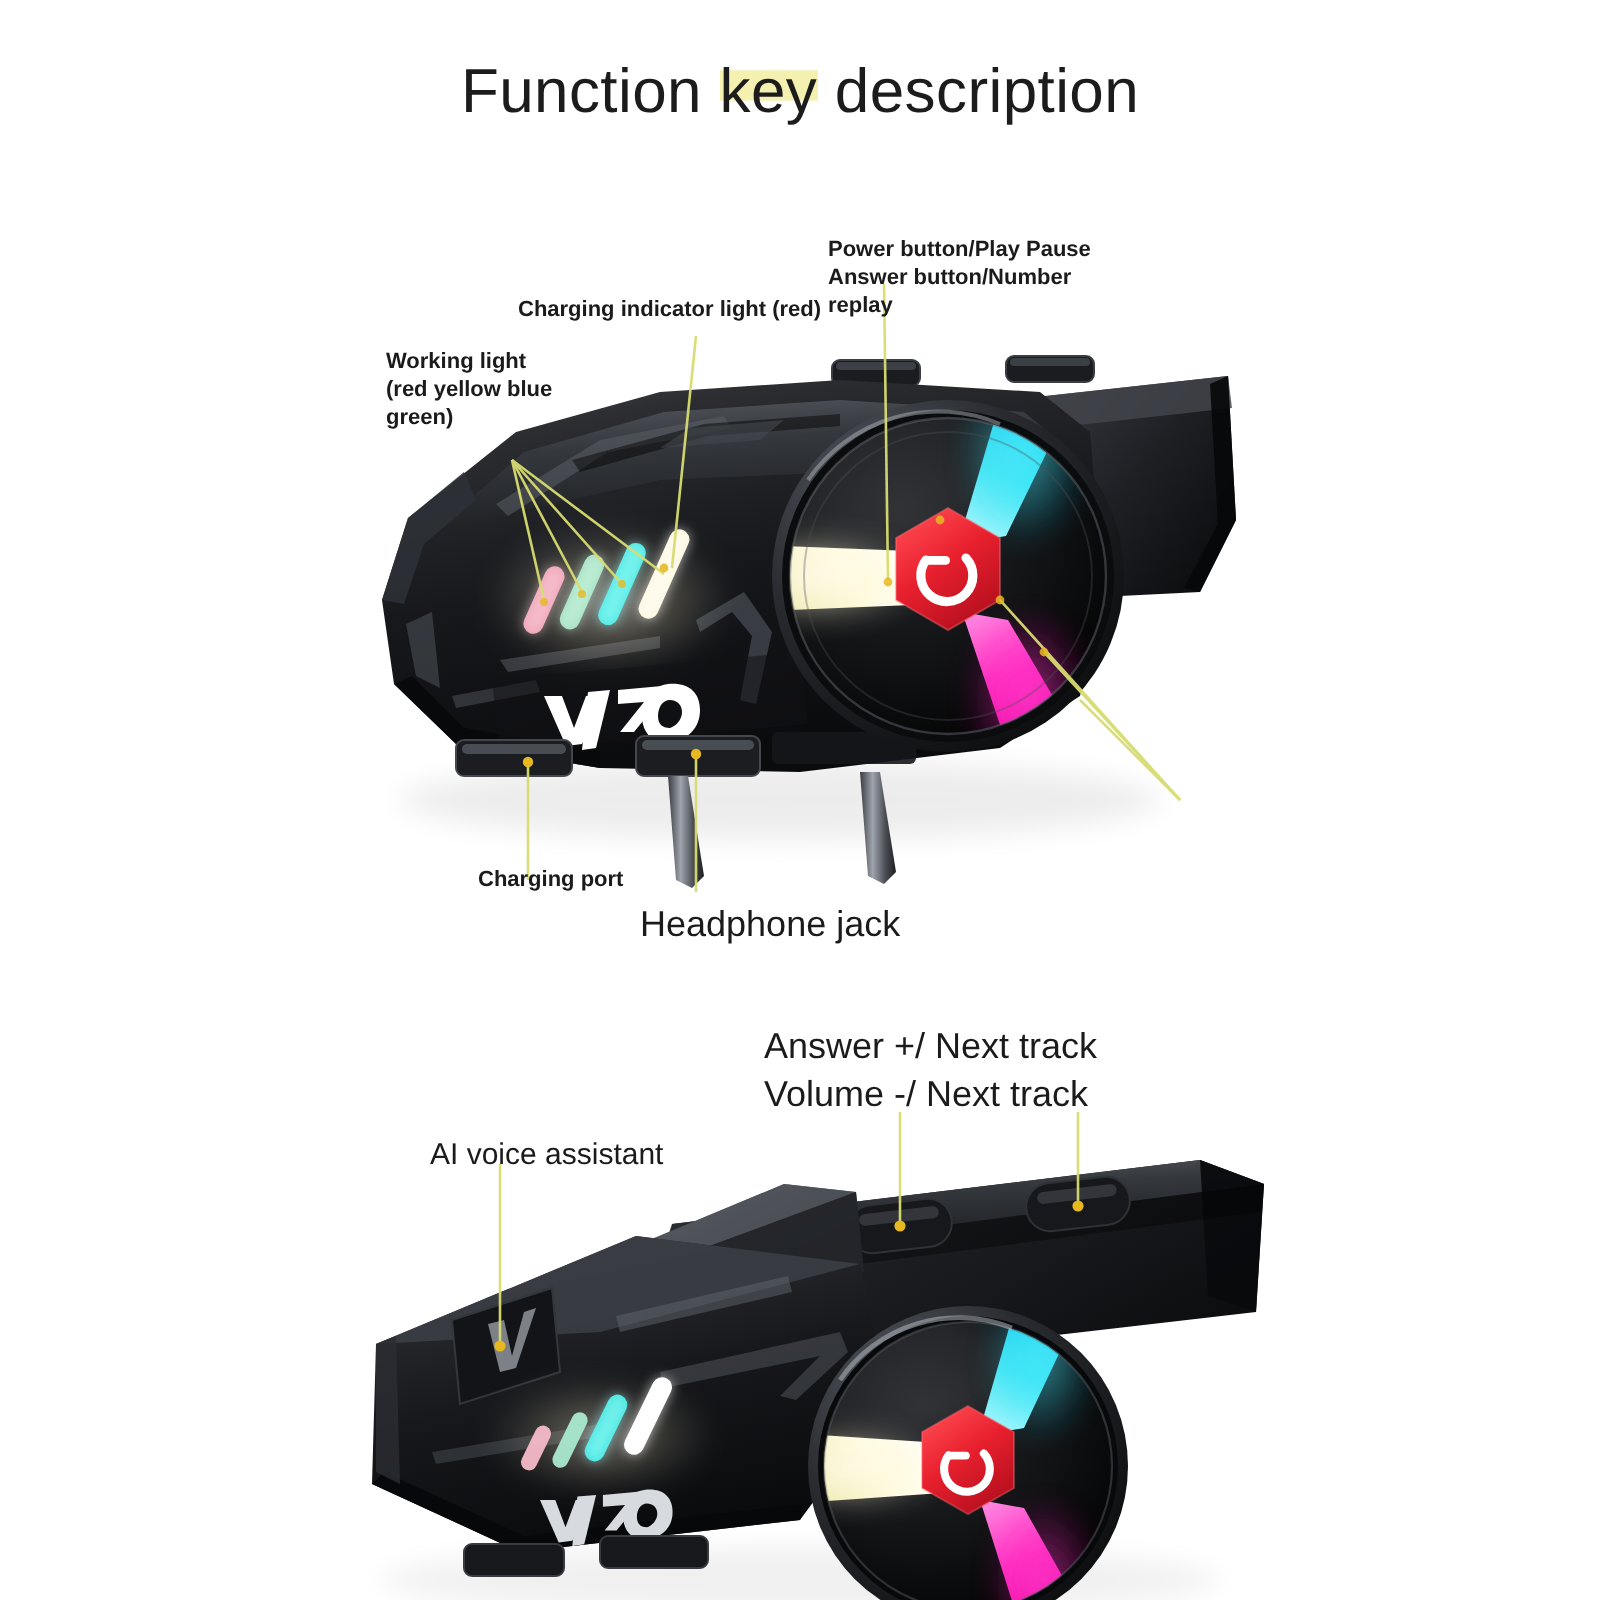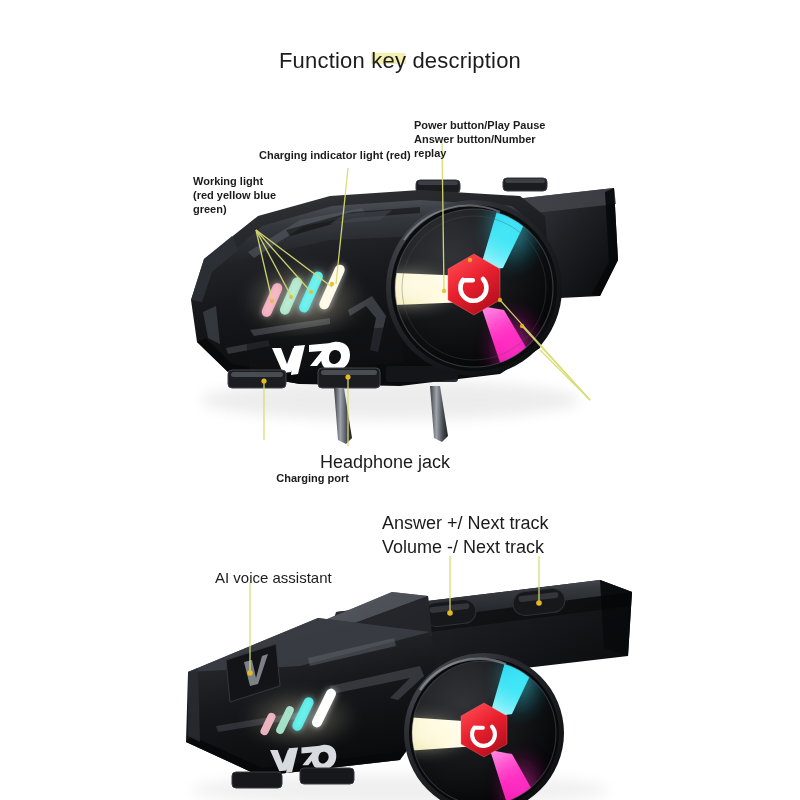--- a/index.html
+++ b/index.html
@@ -25,25 +25,24 @@
     top: 0;
     width: 800px;
     height: 800px;
   }
   .title {
     position: absolute;
     left: 0;
     top: 28px;
     width: 800px;
     text-align: center;
-    font-size: 22px;
+    font-size: 31px;
     font-weight: 400;
     letter-spacing: 0.2px;
     color: #1c1c1c;
-    margin-top: 20px;
   }
   .title .hl {
     background: linear-gradient(to bottom, rgba(255,255,255,0) 18%, rgba(240,236,150,0.75) 22%, rgba(240,236,150,0.75) 62%, rgba(255,255,255,0) 66%);
   }
   .lbl {
     position: absolute;
     font-size: 12.5px;
     line-height: 16px;
     color: #1b1b1b;
     white-space: pre-line;
@@ -426,21 +425,21 @@
 (red yellow blue
 green)</div>
 
   <div class="lbl small" style="left:259px; top:148px; width:180px;">Charging indicator light (red)</div>
 
   <div class="lbl small" style="left:414px; top:118px; width:170px;">Power button/Play Pause
 Answer button/Number
 replay</div>
 
 
-  <div class="lbl small" style="left:239px; top:471px; width:110px;text-align:right;">Charging port</div>
+  <div class="lbl small" style="left:239px; top:433px; width:110px;">Charging port</div>
 
   <div class="lbl big" style="left:320px; top:451px; width:200px;">Headphone jack</div>
 
   <div class="lbl mid" style="left:203px; top:568px; width:180px;margin-left:12px;">AI voice assistant</div>
 
   <div class="lbl big" style="left:382px; top:512px; width:220px;">Answer +/ Next track</div>
 
   <div class="lbl big" style="left:382px; top:536px; width:220px;">Volume -/ Next track</div>
 
 </div>

